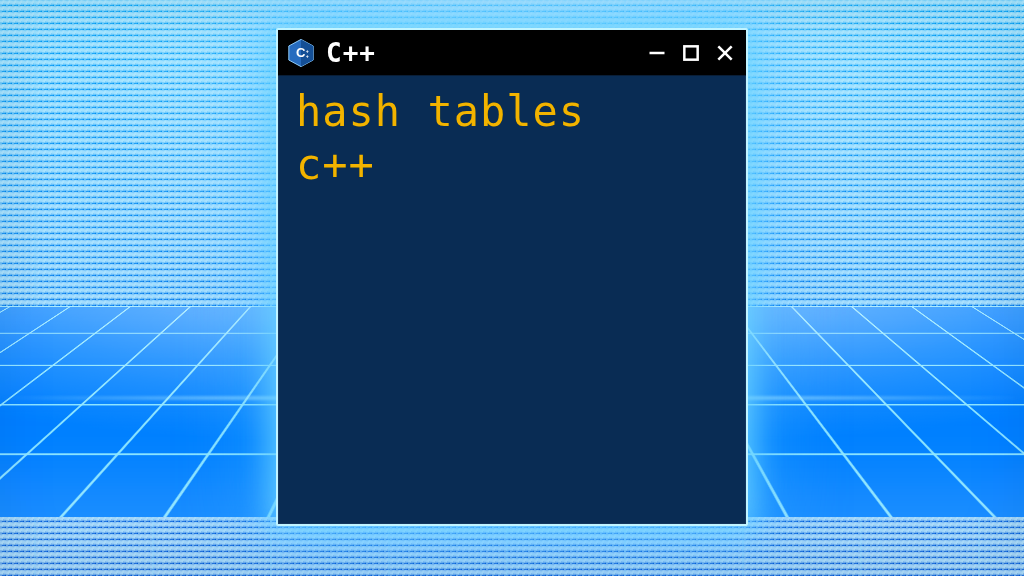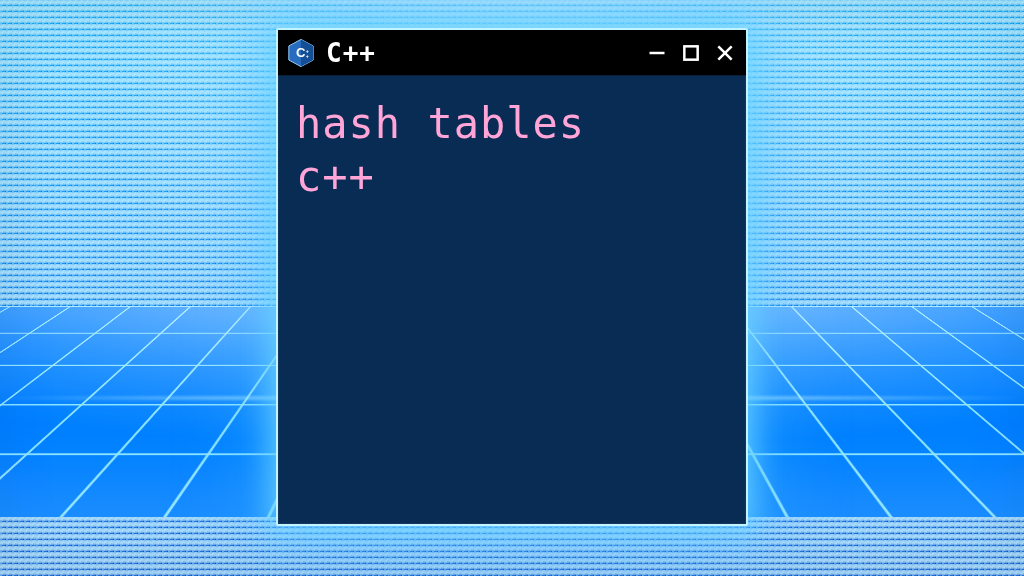--- a/index.html
+++ b/index.html
@@ -116,22 +116,22 @@
       border-bottom: 1px solid #0b1e33;
     }
     .app-icon { width: 30px; height: 30px; margin-right: 10px; flex: 0 0 auto; }
     .title-text { flex: 0 0 auto; }
     .spacer { flex: 1 1 auto; }
     .win-controls { display: flex; align-items: center; gap: 12px; }
     .ctl { width: 22px; height: 22px; display: grid; place-items: center; color: #fff; }
     .ctl svg { width: 20px; height: 20px; stroke: #fff; stroke-width: 3; fill: none; }
 
     .content {
-      padding: 22px 18px;
-      color: #f9a8d4;
+      padding: 10px 18px;
+      color: #eab308;
       font-family: "DejaVu Sans Mono","Menlo","Consolas",monospace;
       font-size: 42px;
       line-height: 1.25;
       letter-spacing: 1px;
       white-space: pre-wrap;
     }
   </style>
 </head>
 <body>
 

